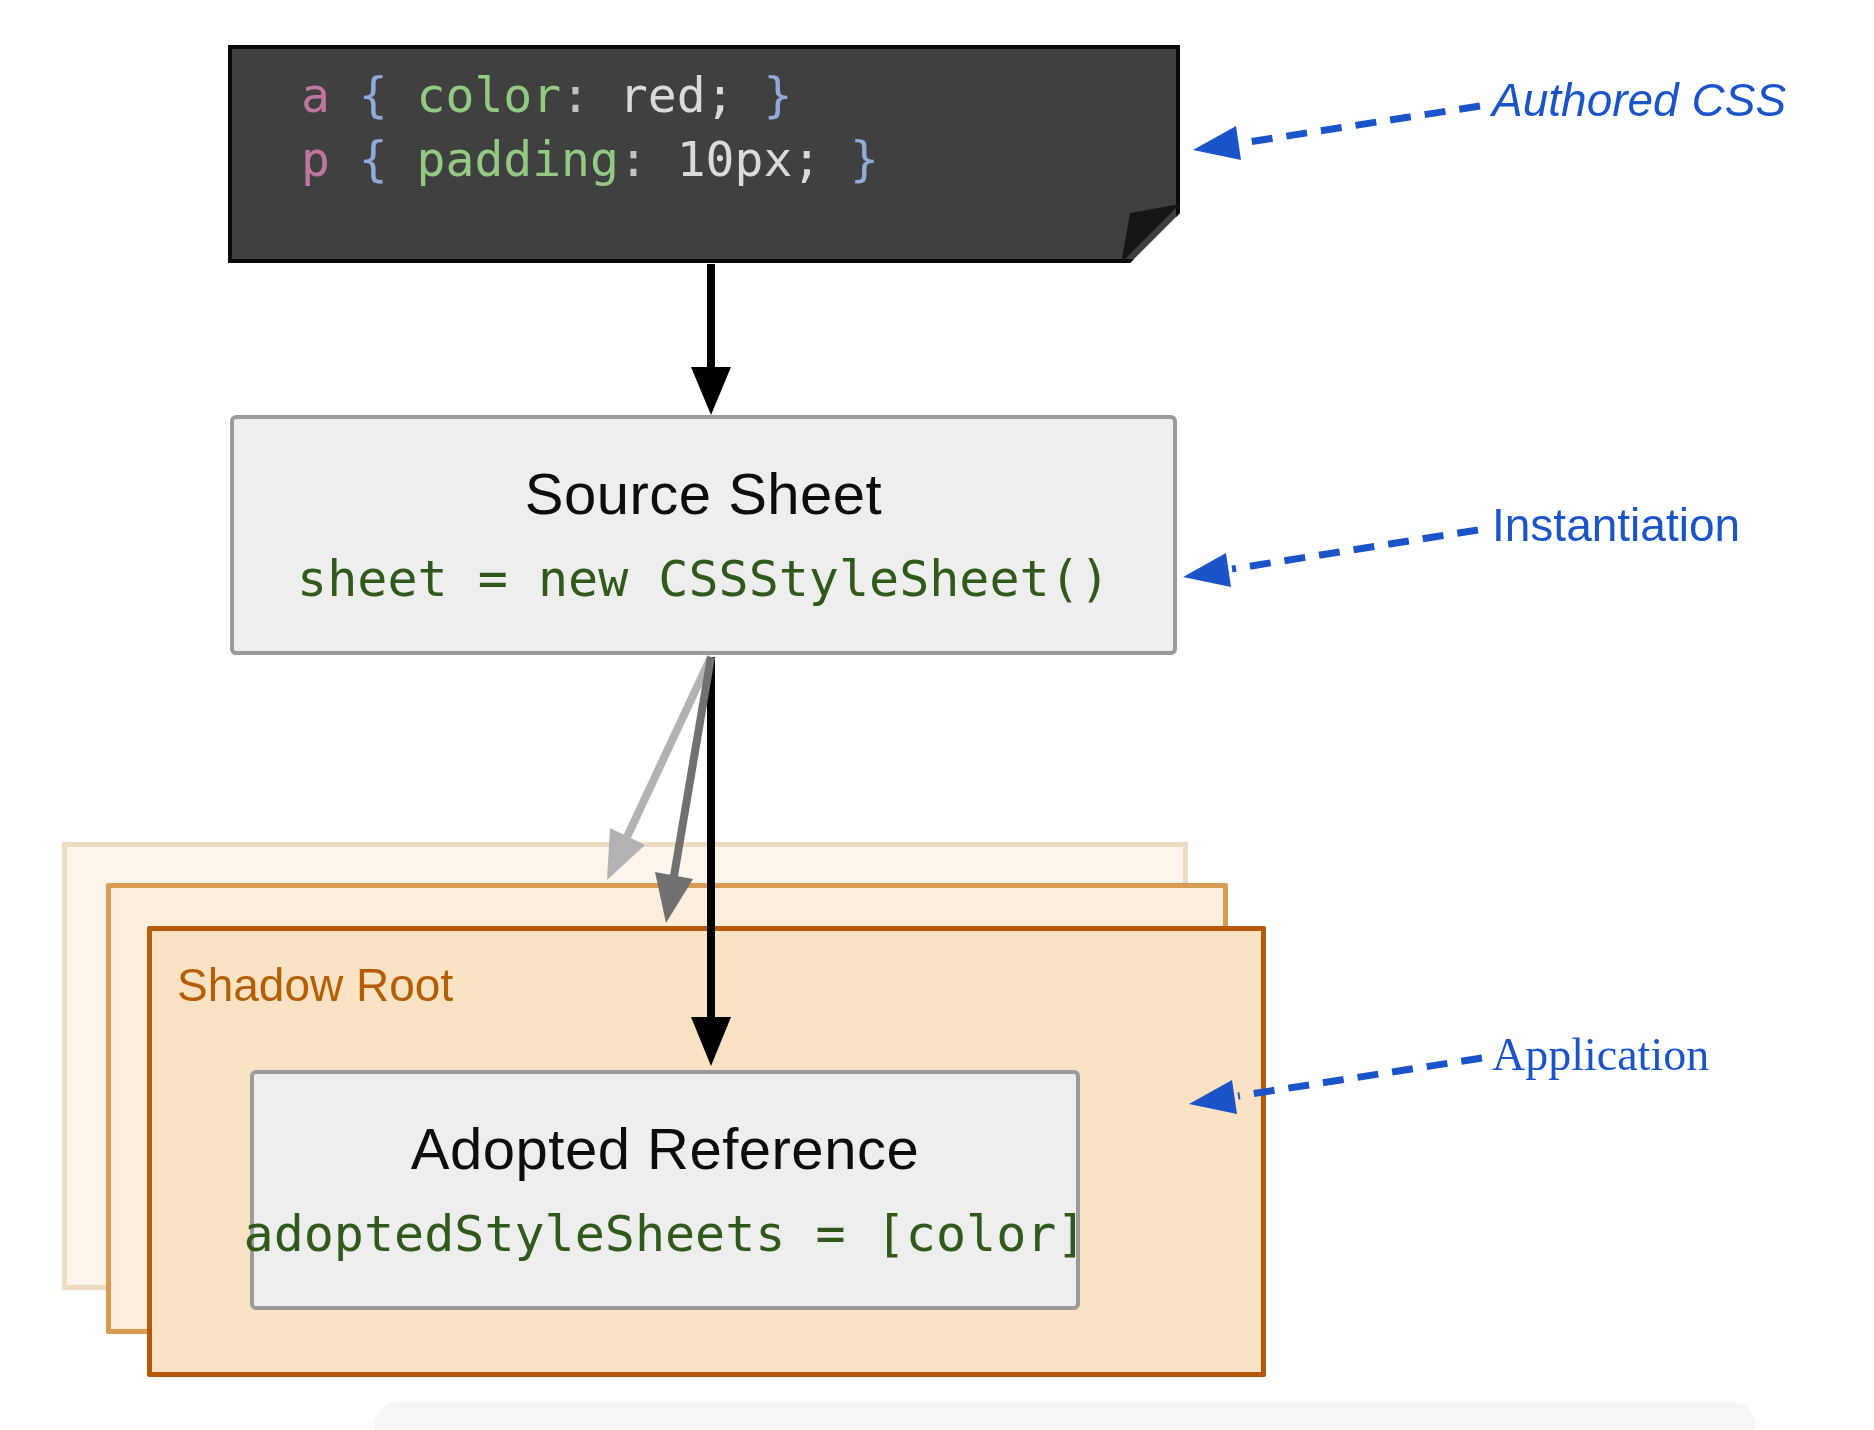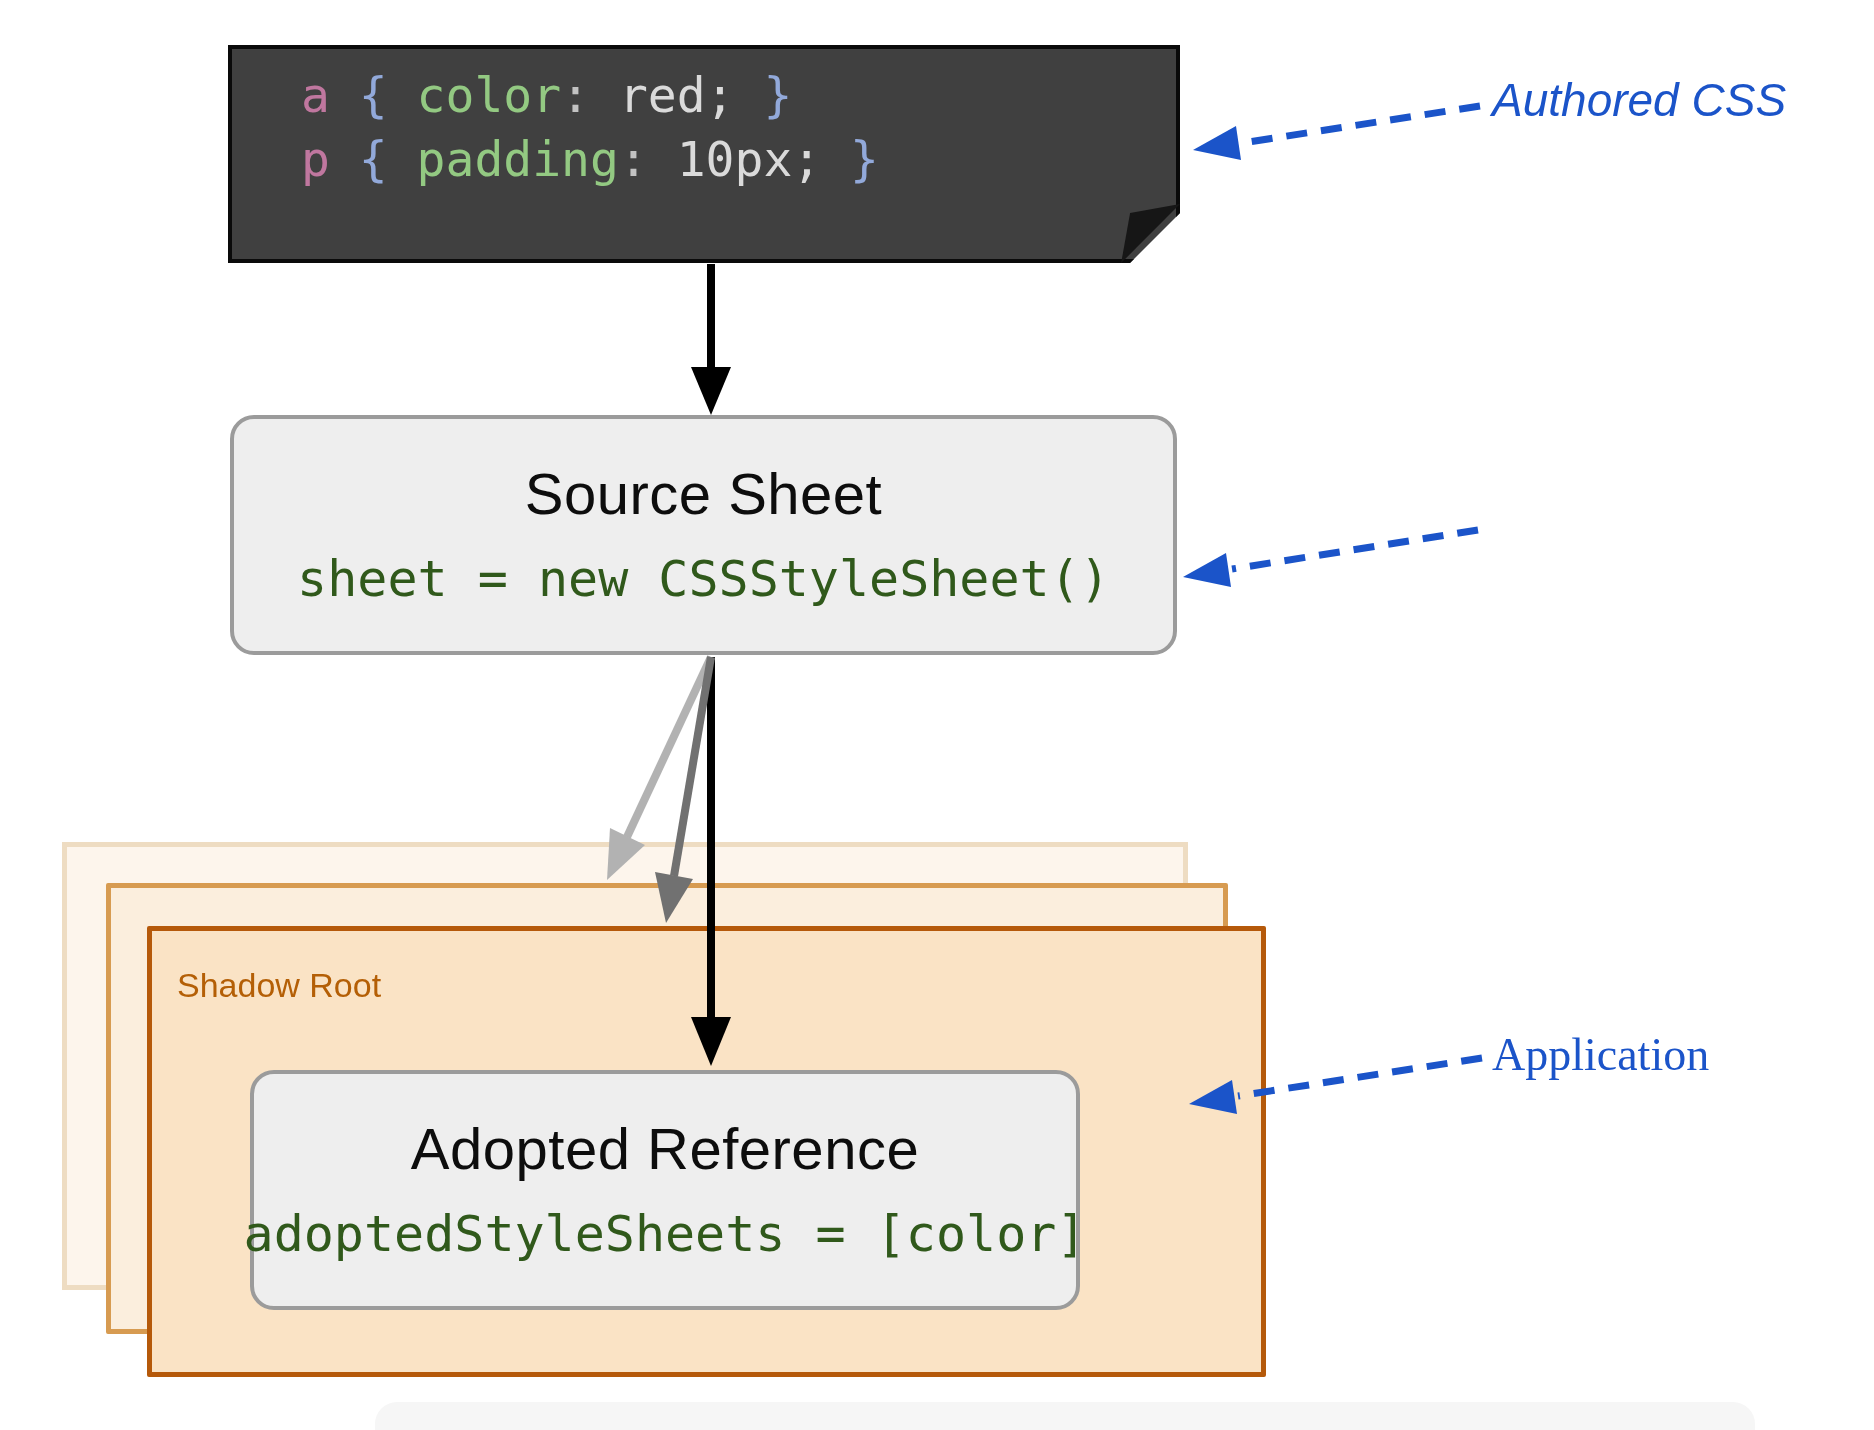--- a/index.html
+++ b/index.html
@@ -25,21 +25,21 @@
   .code-line { white-space:pre; }
   .tok-sel   { color:#c0779f; }
   .tok-brace { color:#92a9da; }
   .tok-prop  { color:#93c982; }
   .tok-colon { color:#c2c2c2; }
   .tok-val   { color:#dadada; }
 
   
   .gray-box {
     position:absolute; background:#eeeeee; border:4px solid #9b9b9b;
-    border-radius:24px; box-sizing:border-box;
+    border-radius:6px; box-sizing:border-box;
     display:flex; flex-direction:column; align-items:center; justify-content:center;
     gap:14px;
   }
   .source-box  { left:230px; top:415px;  width:947px; height:240px; }
   .adopted-box { left:250px; top:1070px; width:830px; height:240px; }
   .box-title {
     font-size:58px; line-height:62px; color:#0d0d0d; letter-spacing:0.5px;
   }
   .box-code {
     font-family:"DejaVu Sans Mono", monospace; font-size:50px; line-height:56px;
@@ -55,21 +55,21 @@
   .shadow-middle {
     left:106px; top:883px; width:1122px; height:451px;
     background:#fbeedd; border:5px solid #d79b51; border-radius:2px;
   }
   .shadow-front {
     left:147px; top:926px; width:1119px; height:451px;
     background:#fae3c5; border:5px solid #b5590a; border-radius:2px;
   }
   .shadow-label {
     position:absolute; left:25px; top:28px;
-    font-size:34px; line-height:52px; color:#b45f06;
+    font-size:46px; line-height:52px; color:#b45f06;
   }
 
   
   .annotation {
     position:absolute; left:1492px; font-size:46px; line-height:56px; color:#1b54c9;
   }
   .annot-authored      { top:72px;font-style:italic; }
   .annot-instantiation { top:497px; }
   .annot-application   { top:1027px;font-family:Liberation Serif, serif; }
 
@@ -107,20 +107,21 @@
     <div class="box-title">Source Sheet</div>
     <div class="box-code">sheet = new CSSStyleSheet()</div>
   </div>
 
   <div class="gray-box adopted-box">
     <div class="box-title">Adopted Reference</div>
     <div class="box-code">adoptedStyleSheets = [color]</div>
   </div>
 
   <div class="annotation annot-authored">Authored CSS</div>
+  <div class="annotation annot-instantiation">Instantiation</div>
   <div class="annotation annot-application">Application</div>
 
   <div class="bottom-artifact"></div>
 
   <svg class="arrow-layer" viewBox="0 0 1874 1430">
 
     <g>
       <line x1="711" y1="264" x2="711" y2="370" stroke="#000000" stroke-width="8"></line>
       <polygon points="691,367 731,367 711,415" fill="#000000"></polygon>
     </g>

